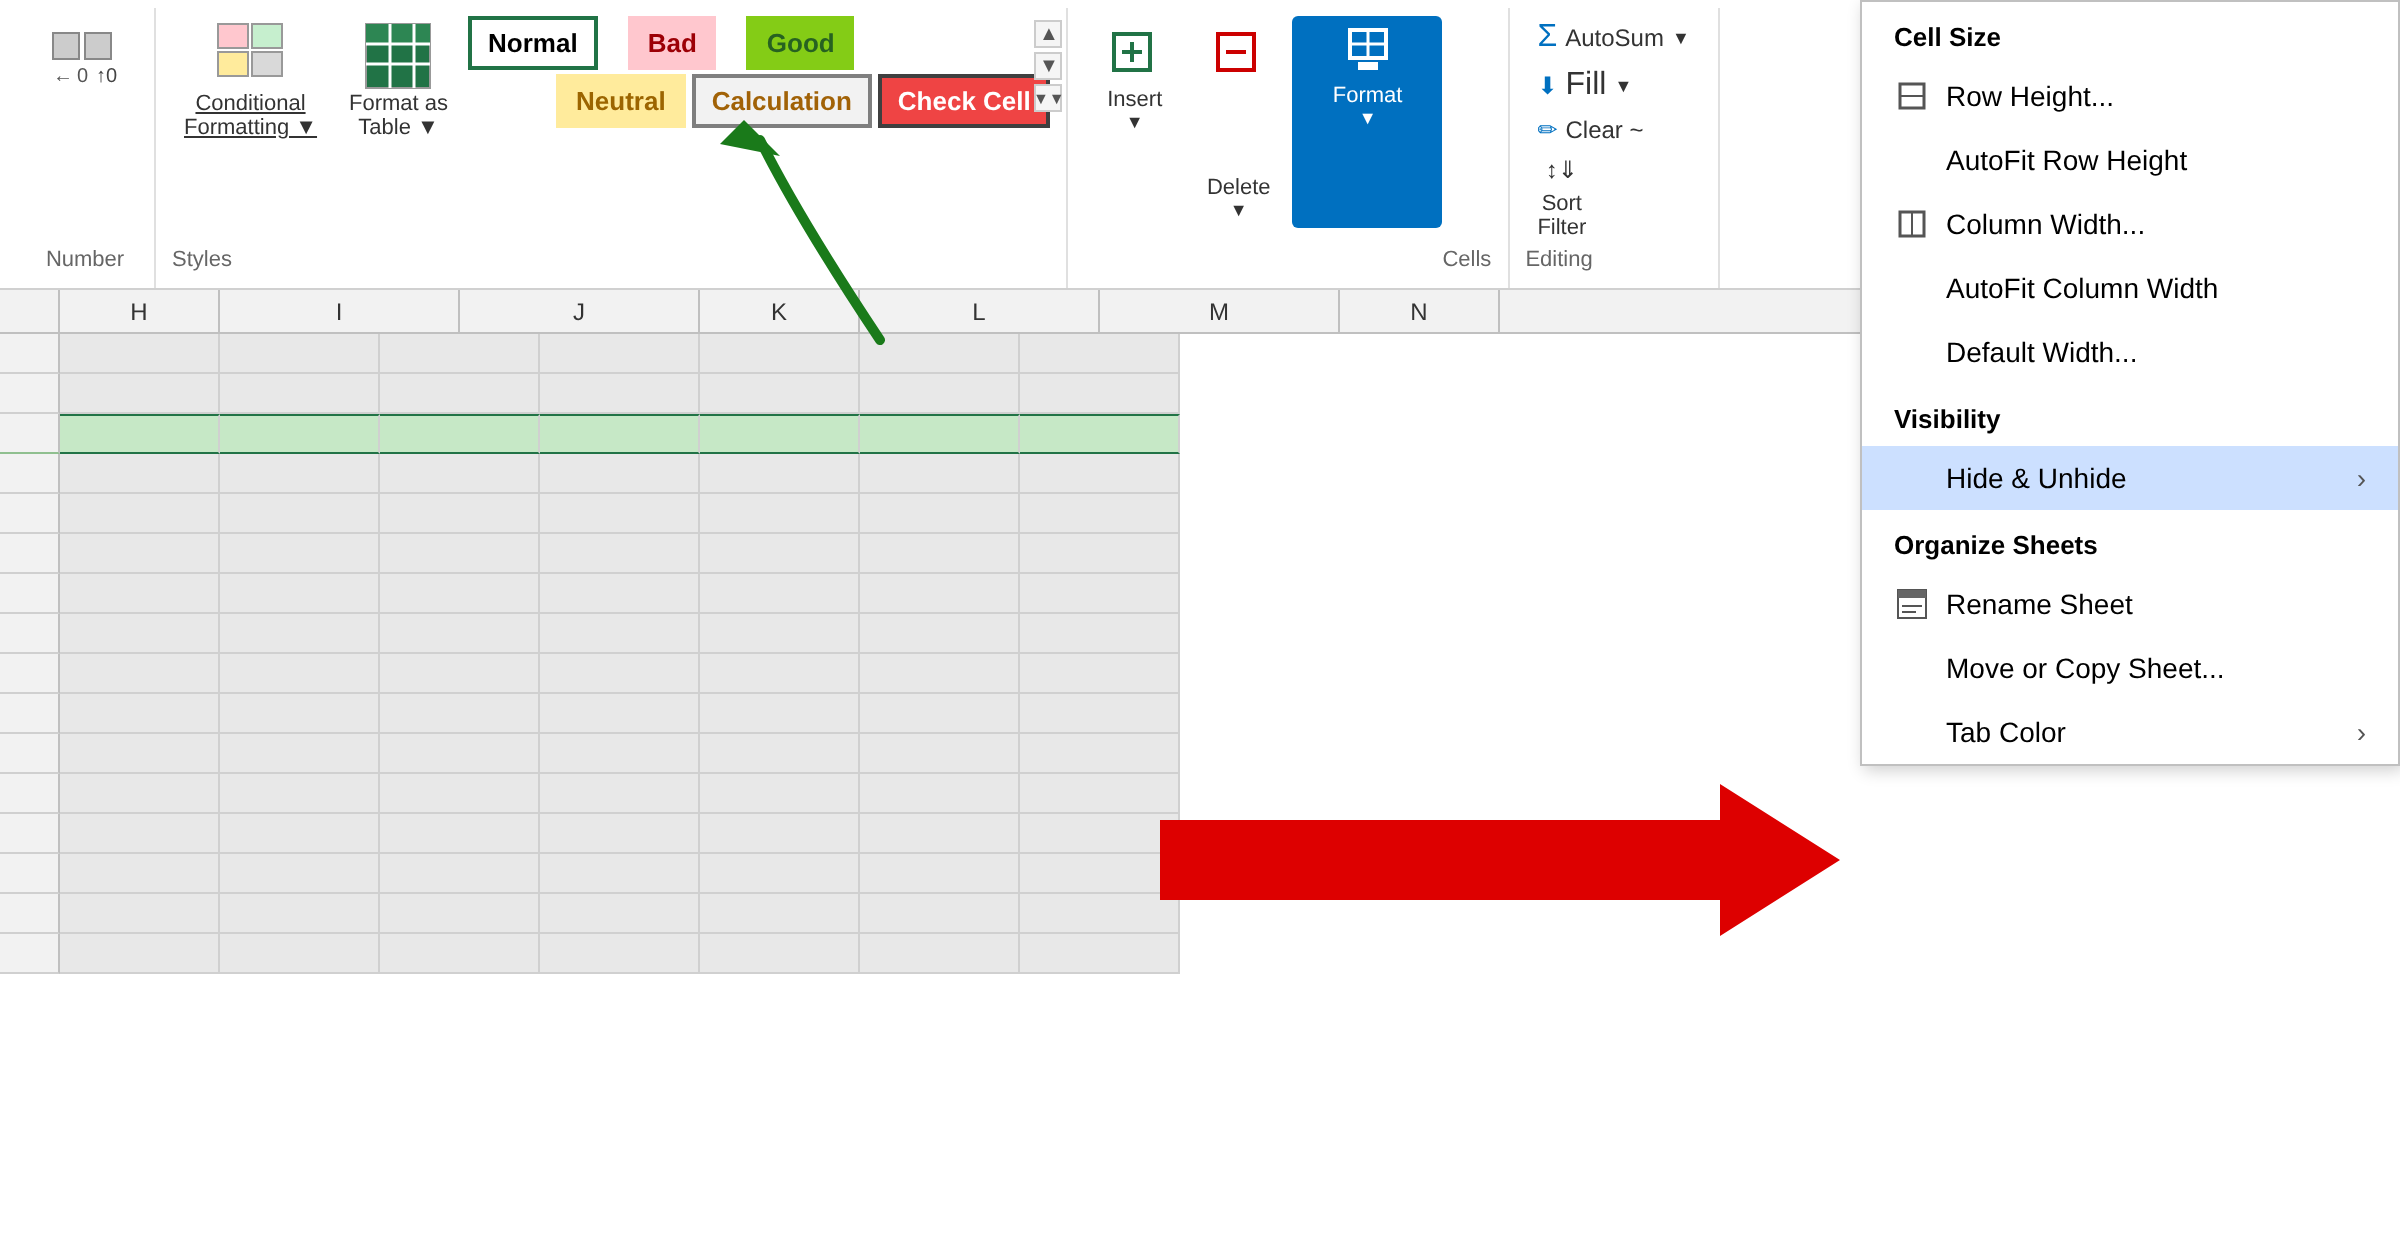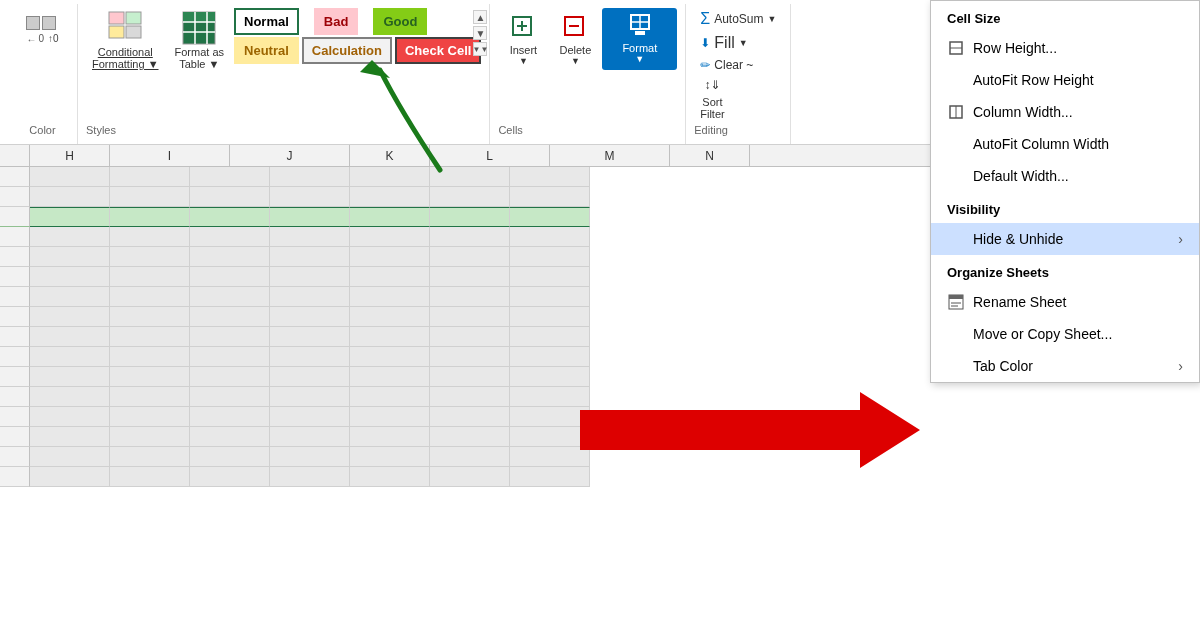--- a/index.html
+++ b/index.html
@@ -81,21 +81,20 @@
 
     .style-check {
       background: #ef4444;
       color: #fff;
       border-color: #3f3f3f;
     }
 
     
     .cells-group {
       display: flex;
-      flex-direction: column;
       align-items: flex-start;
       padding: 4px 8px;
       border-right: 1px solid #e0e0e0;
     }
 
     .cells-buttons {
       display: flex;
       gap: 2px;
       margin-bottom: auto;
     }
@@ -299,21 +298,21 @@
         <div style="display:flex;gap:2px;">
           <div style="width:14px;height:14px;border:1px solid #888;background:#ccc;"></div>
           <div style="width:14px;height:14px;border:1px solid #888;background:#ccc;"></div>
         </div>
         <div style="display:flex;gap:2px;font-size:10px;color:#555;">
           <span>←</span>
           <span>0</span>
           <span style="margin-left:2px;color:#444;">↑0</span>
         </div>
       </div>
-      <div class="ribbon-group-label">Color</div>
+      <div class="ribbon-group-label">Number</div>
     </div>
 
     <div class="styles-group" style="position:relative;">
 
       <div style="display:flex;gap:4px;align-items:flex-start;margin-bottom:auto;">
         <div style="display:flex;flex-direction:column;align-items:center;cursor:pointer;padding:2px 6px;">
           <svg width="36" height="36" viewBox="0 0 36 36">
             <rect x="2" y="2" width="15" height="12" fill="#ffc7ce" stroke="#999" stroke-width="1"></rect>
             <rect x="19" y="2" width="15" height="12" fill="#c6efce" stroke="#999" stroke-width="1"></rect>
             <rect x="2" y="16" width="15" height="12" fill="#ffeb9c" stroke="#999" stroke-width="1"></rect>
@@ -332,21 +331,21 @@
           </svg>
           <span style="font-size:11px;text-align:center;color:#333;">Format as<br>Table ▼</span>
         </div>
 
         <div style="display:flex;flex-direction:column;gap:2px;">
           <div style="display:flex;gap:15px;">
             <div class="style-cell style-normal">Normal</div>
             <div class="style-cell style-bad">Bad</div>
             <div class="style-cell style-good">Good</div>
           </div>
-          <div style="display:flex;gap:3px;">
+          <div style="display:flex;gap:3px;margin-left:44px;">
             <div class="style-cell style-neutral">Neutral</div>
             <div class="style-cell style-calculation">Calculation</div>
             <div class="style-cell style-check">Check Cell</div>
           </div>
 
           <div style="position:absolute;right:2px;top:6px;display:flex;flex-direction:column;gap:2px;">
             <div class="scroll-arrow">▲</div>
             <div class="scroll-arrow">▼</div>
             <div class="scroll-arrow" style="font-size:8px;">▼▼</div>
           </div>
@@ -368,21 +367,21 @@
           <span style="font-size:11px;">Insert</span>
           <span style="font-size:9px;">▼</span>
         </div>
         <div class="cell-btn">
           <div class="cell-btn-icon">
             <svg width="28" height="28" viewBox="0 0 28 28">
               <rect x="4" y="4" width="18" height="18" fill="none" stroke="#c00" stroke-width="2"></rect>
               <line x1="8" y1="13" x2="18" y2="13" stroke="#c00" stroke-width="2"></line>
             </svg>
           </div>
-          <span style="font-size:11px;">Delete</span>
+          <span style="font-size:11px;margin-top:44px;">Delete</span>
           <span style="font-size:9px;">▼</span>
         </div>
         <div class="cell-btn format-btn" style="background:#0070c0;color:white;border-radius:3px;">
           <div class="cell-btn-icon">
             <svg width="28" height="28" viewBox="0 0 28 28">
               <rect x="5" y="4" width="18" height="14" fill="none" stroke="white" stroke-width="2"></rect>
               <line x1="5" y1="11" x2="23" y2="11" stroke="white" stroke-width="1.5"></line>
               <line x1="14" y1="4" x2="14" y2="18" stroke="white" stroke-width="1.5"></line>
               <rect x="9" y="20" width="10" height="4" fill="white"></rect>
             </svg>

